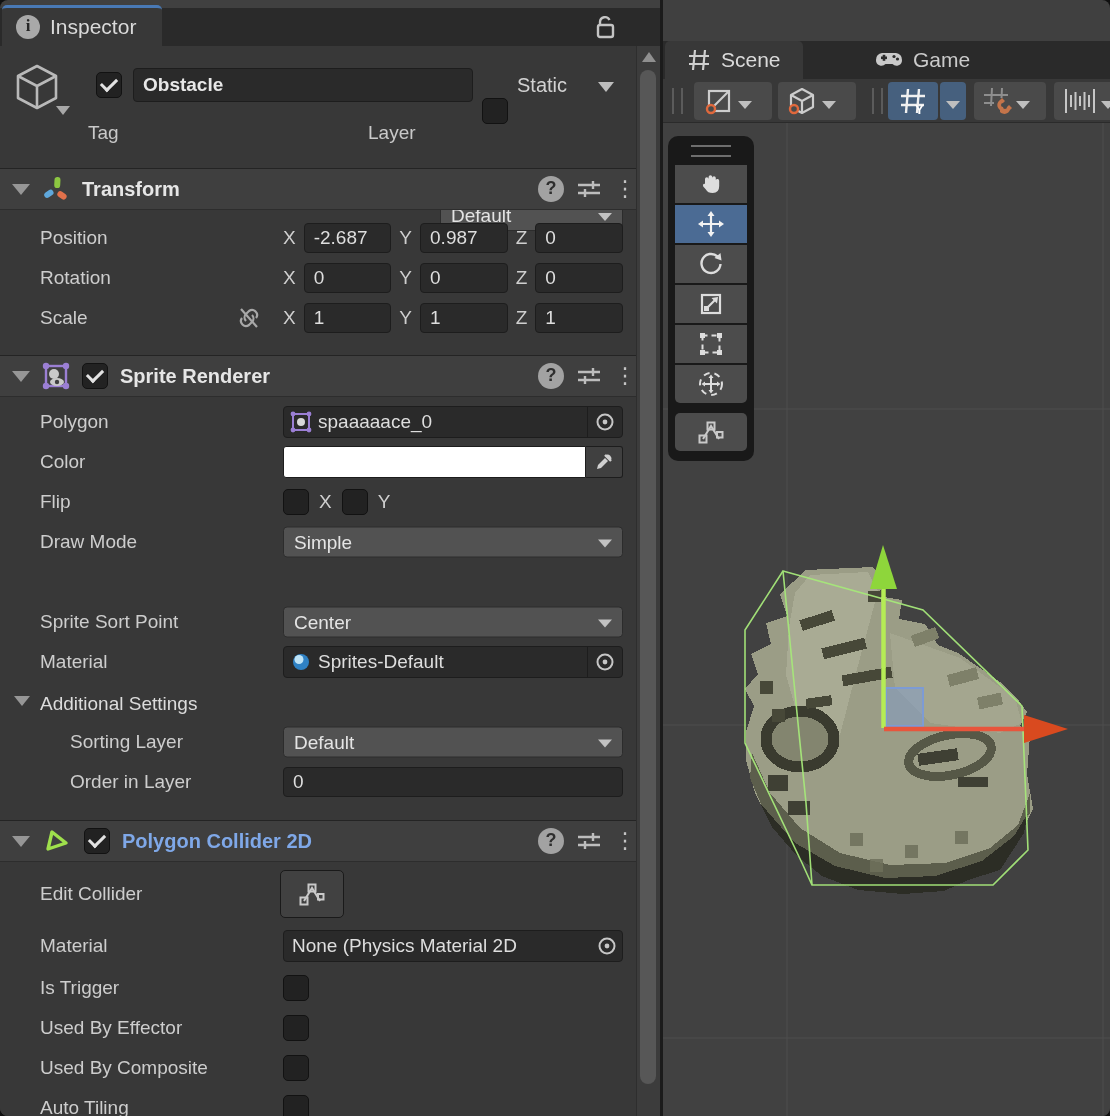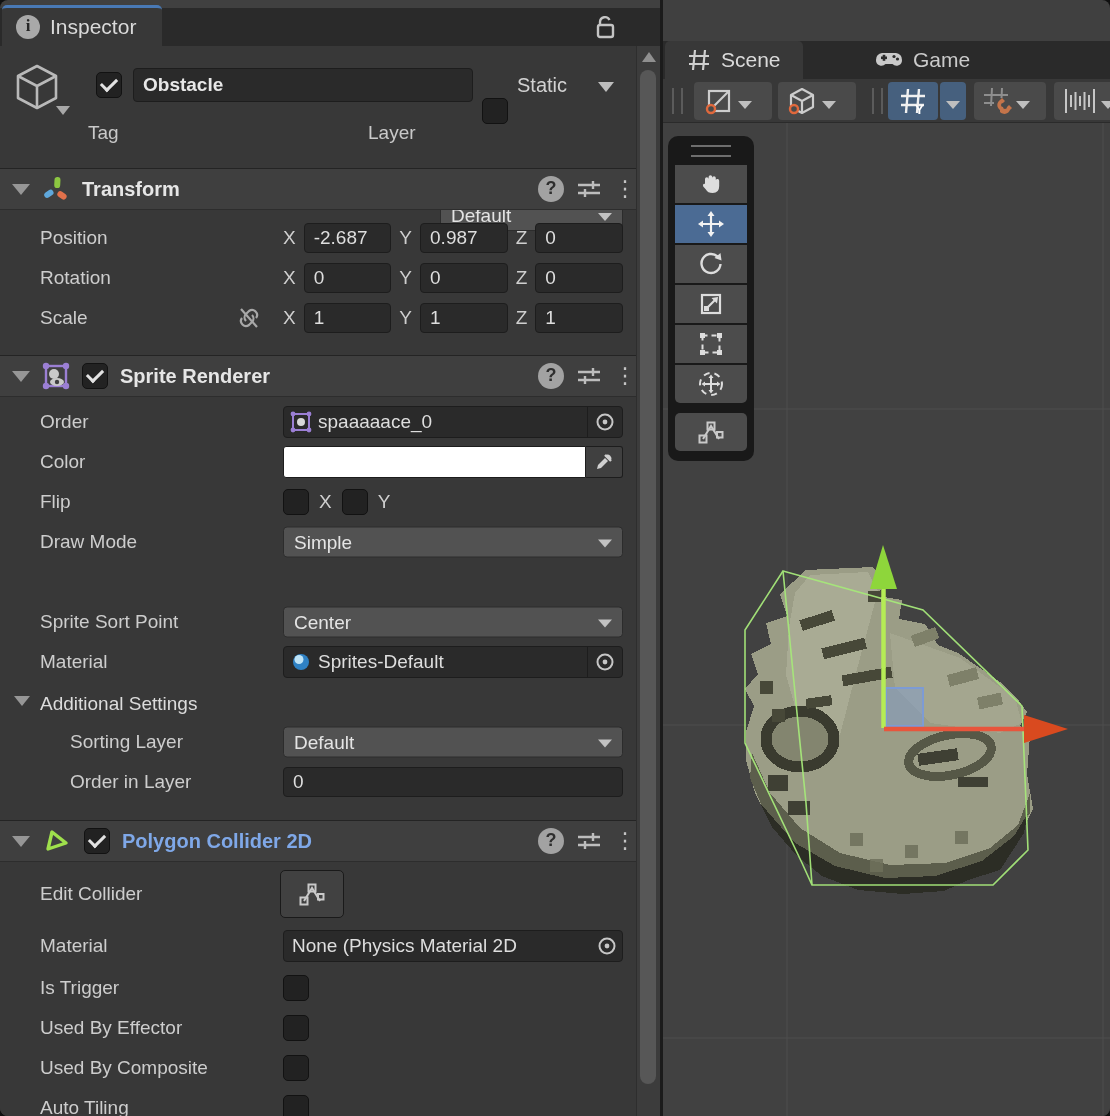--- a/index.html
+++ b/index.html
@@ -213,21 +213,21 @@
       <span>
         <svg width="26" height="24" viewBox="0 0 26 24">
           <path d="M2 8 h22 M2 16 h22" stroke="#BDBDBD" stroke-width="2.4"></path>
           <path d="M17 4 v8 M9 12 v8" stroke="#BDBDBD" stroke-width="2.4"></path>
         </svg>
       </span>
       <span class="icon-kebab"></span>
     </div>
 
     <div class="irow" style="top:394px;">
-      <span class="rlabel">Order</span>
+      <span class="rlabel">Polygon</span>
       <span class="rvalue">
         <span class="objfield">
           <span style="margin:0 6px 0 6px;">
             <svg width="22" height="22" viewBox="0 0 22 22">
               <rect x="3" y="3" width="16" height="16" fill="none" stroke="#9B7FD4" stroke-width="2"></rect>
               <circle cx="3" cy="3" r="2.4" fill="#9B7FD4"></circle>
                 <circle cx="19" cy="3" r="2.4" fill="#9B7FD4"></circle>
               <circle cx="3" cy="19" r="2.4" fill="#9B7FD4"></circle>
                 <circle cx="19" cy="19" r="2.4" fill="#9B7FD4"></circle>
               <circle cx="11" cy="11" r="4" fill="#D8D8D8"></circle>

